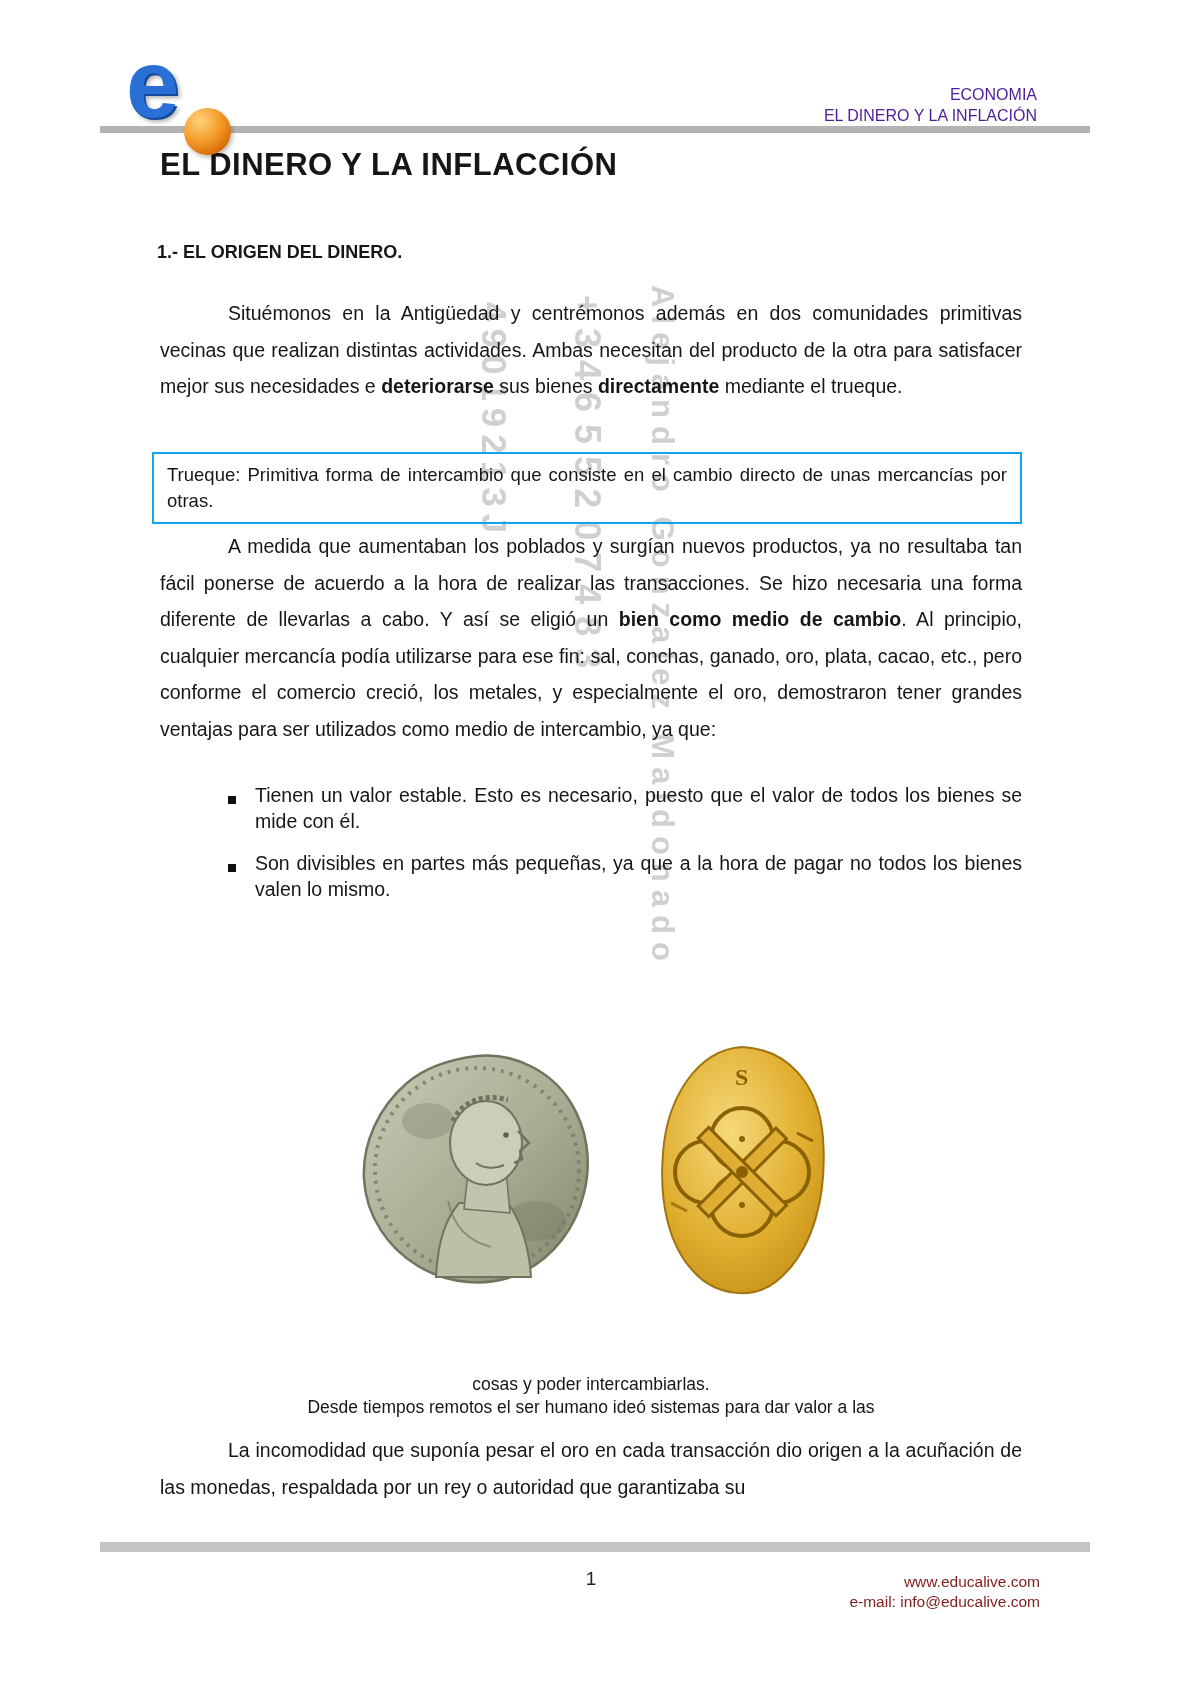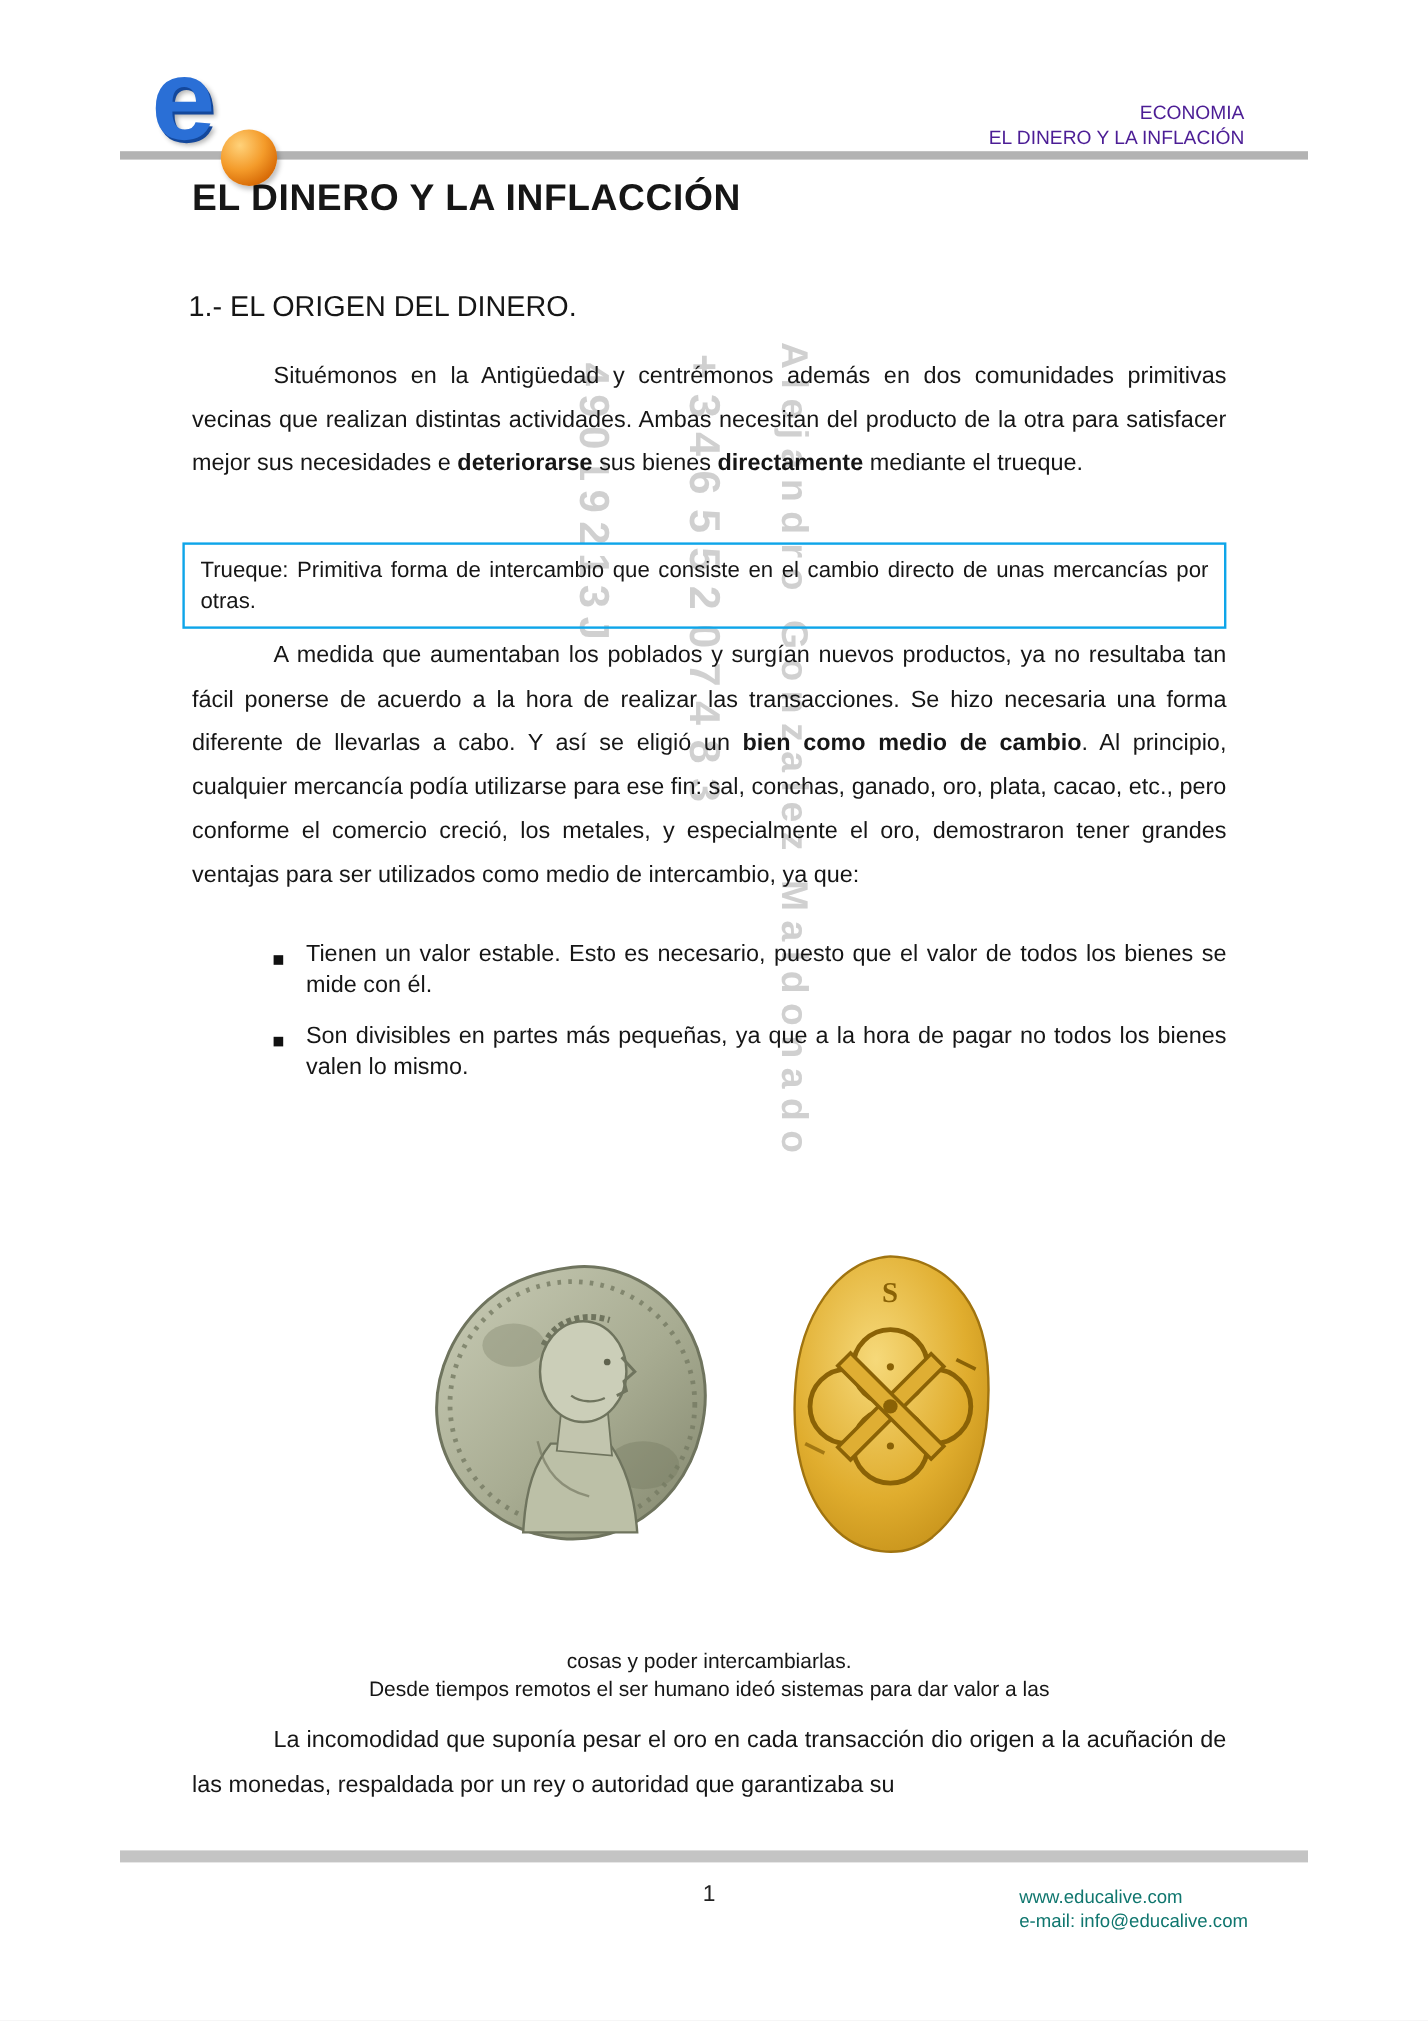--- a/index.html
+++ b/index.html
@@ -47,21 +47,21 @@
     position:absolute;left:100px;top:126px;width:990px;height:7px;
     background:#b3b3b3;z-index:1;
   }
   
   .doc-title{
     position:absolute;left:160px;top:147px;width:862px;z-index:1;
     font-size:31px;font-weight:700;letter-spacing:.5px;
   }
   .sec-heading{
     position:absolute;left:157px;top:242px;width:862px;z-index:1;
-    font-size:24px;font-weight:400;
+    font-size:18px;font-weight:700;
   }
   .para{
     position:absolute;left:160px;width:862px;z-index:1;
     font-size:19.5px;line-height:36.5px;text-align:justify;
   }
   .para.indent{text-indent:68px;}
   .p1{top:295px;}
   .p2{top:528px;}
   .p3{top:1432px;}
   .def-box{
@@ -91,21 +91,21 @@
   .rule-bottom{
     position:absolute;left:100px;top:1542px;width:990px;height:10px;
     background:#c4c4c4;z-index:1;
   }
   .page-number{
     position:absolute;left:160px;top:1568px;width:862px;z-index:1;
     text-align:center;font-size:19px;color:#222;
   }
   .footer-right{
     position:absolute;right:150px;top:1572px;z-index:1;
-    text-align:left;color:#0f766e;font-size:15.5px;line-height:20px;
+    text-align:right;color:#7f1d1d;font-size:15.5px;line-height:20px;
   }
   b{font-weight:700;}
 </style>
 </head>
 <body>
 
 <div class="page">
 
   <div class="wm wm1">49019213J</div>
   <div class="wm wm2">+34655207483</div>

